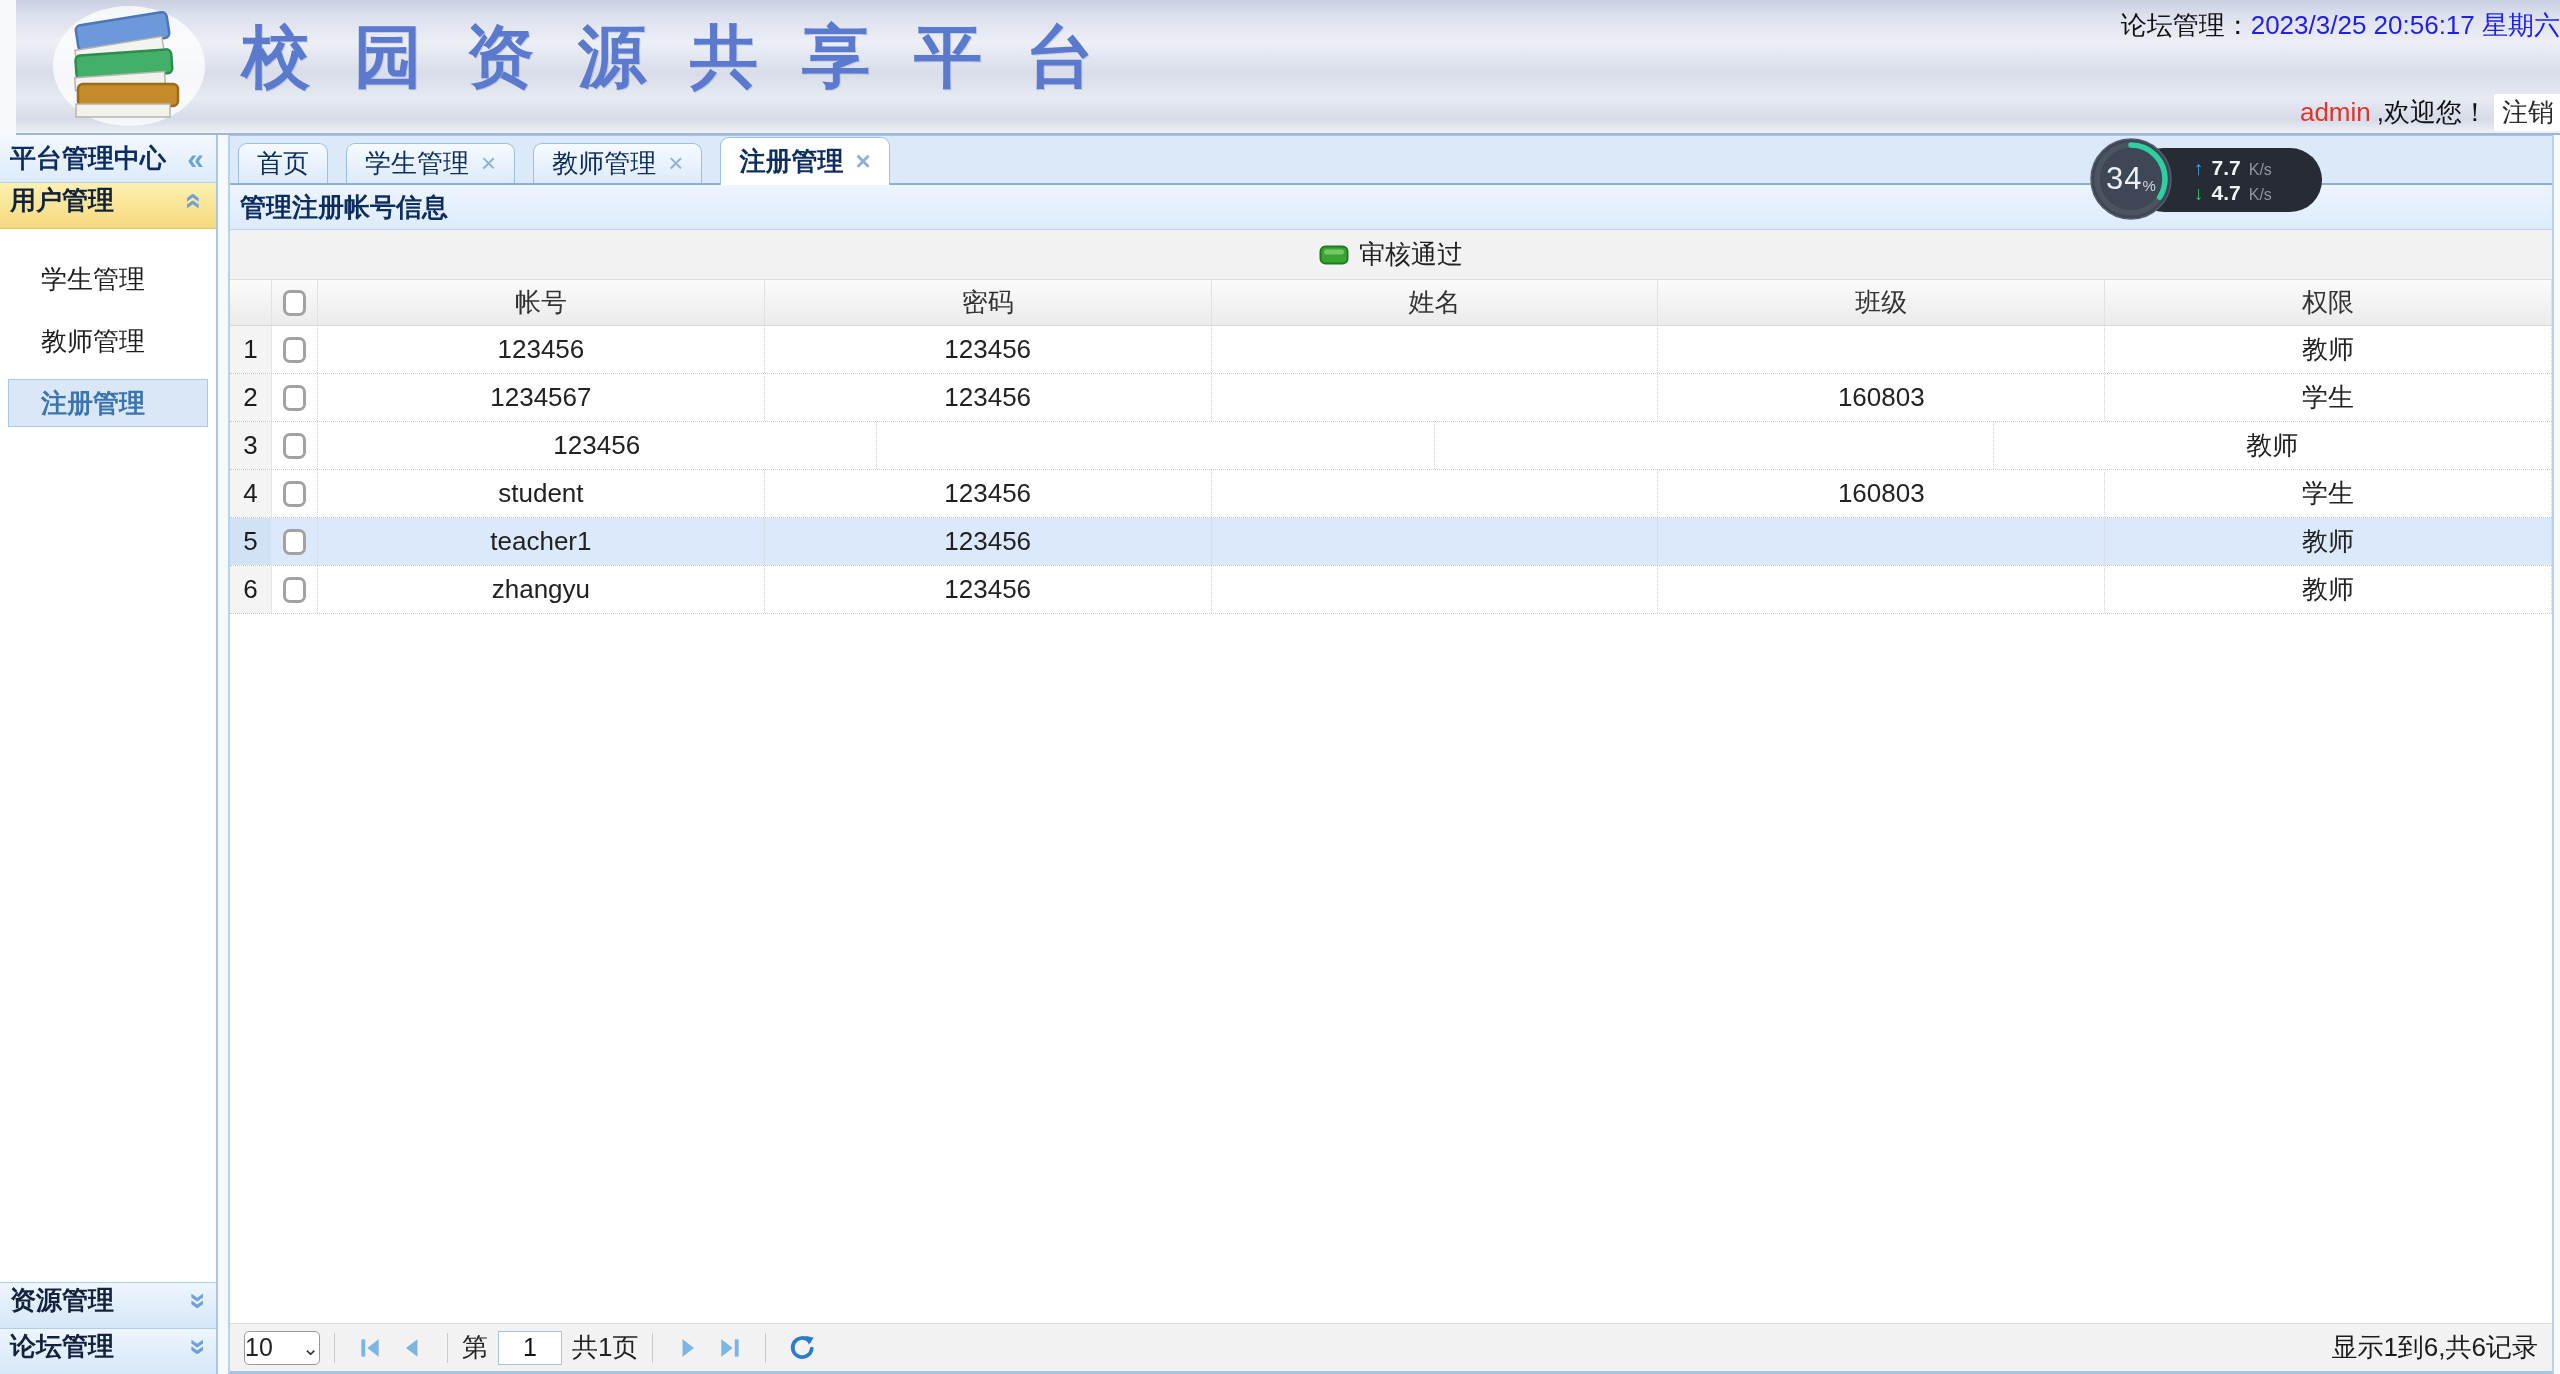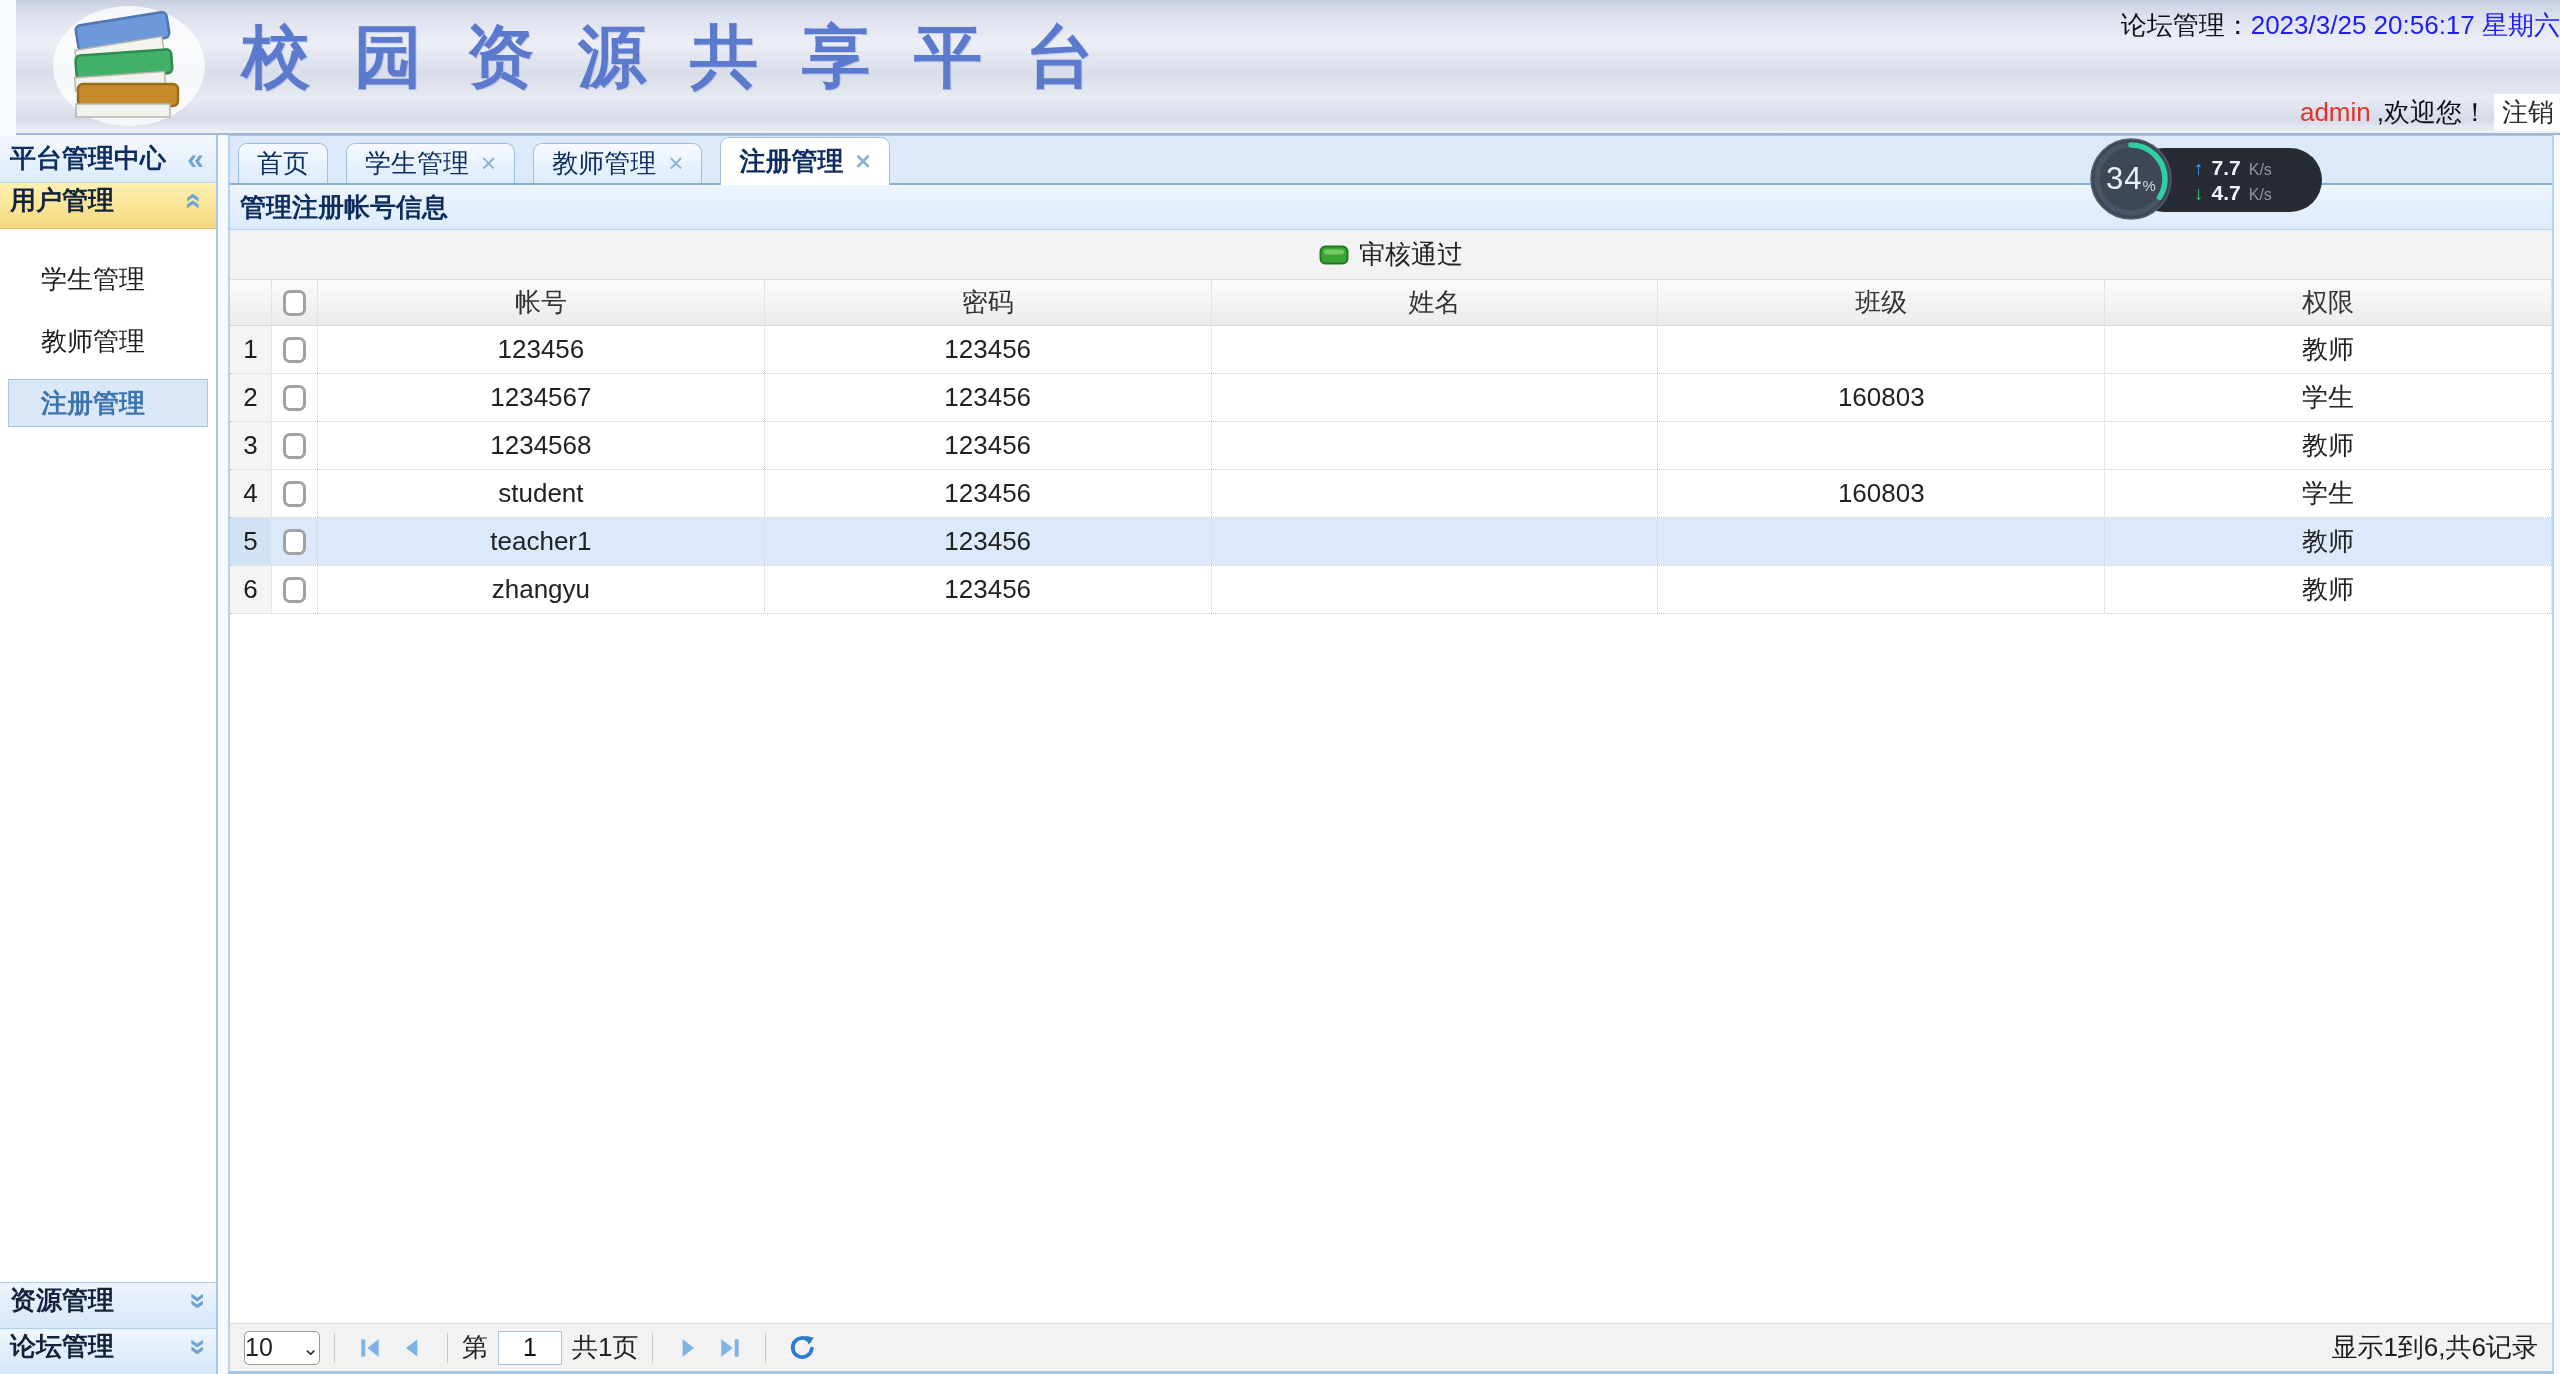--- a/index.html
+++ b/index.html
@@ -223,21 +223,20 @@
       <div class="cell c-data">123456</div>
       <div class="cell c-data"></div>
       <div class="cell c-data">160803</div>
       <div class="cell c-data">学生</div>
     </div>
     <div class="grid-row">
       <div class="cell c-idx">3</div>
       <div class="cell c-cb">
           <div class="checkbox"></div>
         </div>
-      <div class="cell c-data">1234568</div>
       <div class="cell c-data">123456</div>
       <div class="cell c-data"></div>
       <div class="cell c-data"></div>
       <div class="cell c-data">教师</div>
     </div>
     <div class="grid-row">
       <div class="cell c-idx">4</div>
       <div class="cell c-cb">
           <div class="checkbox"></div>
         </div>

